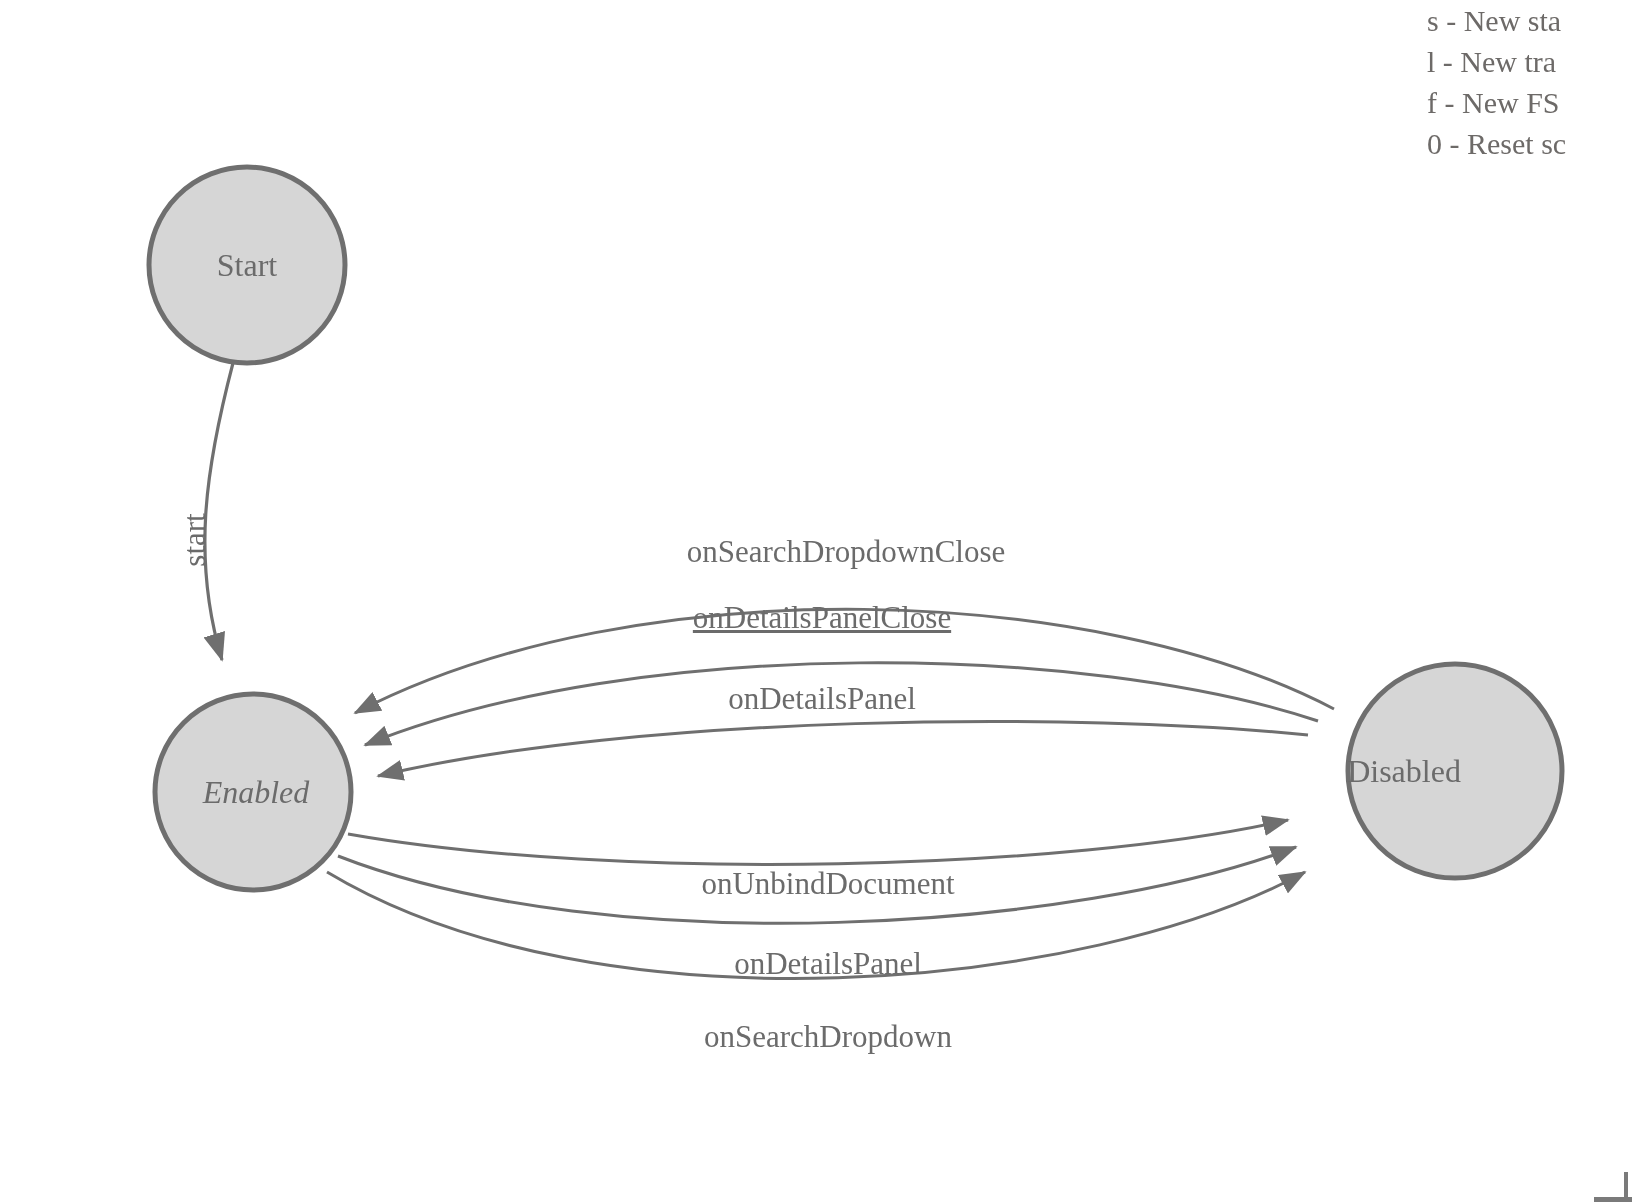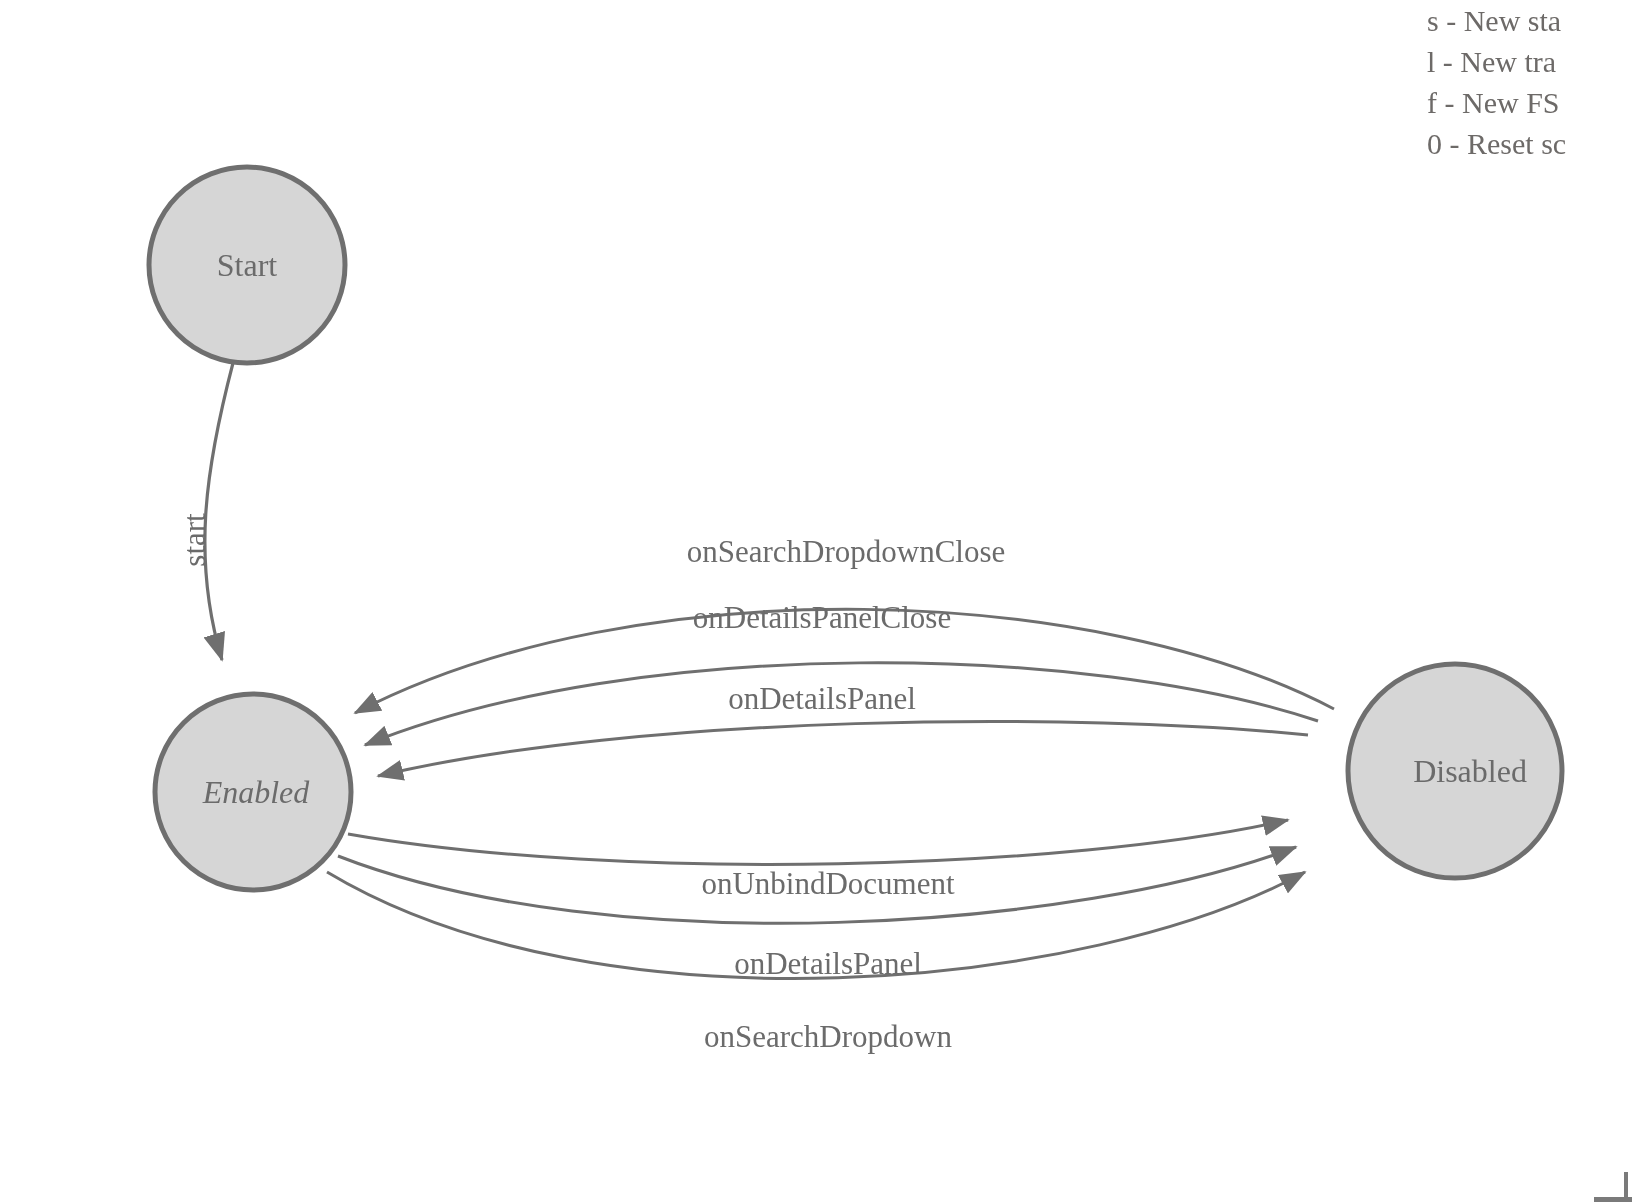--- a/index.html
+++ b/index.html
@@ -97,25 +97,25 @@
 
   <path d="M 327,872 C 600,1036 1090,990 1305,872" fill="none" stroke="#6f6f6f" stroke-width="3" marker-end="url(#arrowhead)"></path>
 
   <circle cx="247" cy="265" r="98" fill="#d6d6d6" stroke="#6f6f6f" stroke-width="5"></circle>
   <circle cx="253" cy="792" r="98" fill="#d6d6d6" stroke="#6f6f6f" stroke-width="5"></circle>
   <circle cx="1455" cy="771" r="107" fill="#d6d6d6" stroke="#6f6f6f" stroke-width="5"></circle>
 </svg>
 
 <div class="node-label" style="left:247px; top:265px;">Start</div>
 <div class="node-label" style="left:256px; top:792px;font-style:italic;">Enabled</div>
-<div class="node-label" style="left:1470px; top:771px;">Disabled</div>
+<div class="node-label" style="left:1404px; top:771px;">Disabled</div>
 
 <div class="edge-label rot" style="left:195px; top:540px;">start</div>
 <div class="edge-label" style="left:822px; top:552px;margin-left:24px;">onSearchDropdownClose</div>
-<div class="edge-label" style="left:822px; top:618px;">onDetailsPanelClose</div>
+<div class="edge-label" style="left:822px; top:618px;text-decoration:underline;">onDetailsPanelClose</div>
 <div class="edge-label" style="left:822px; top:699px;">onDetailsPanel</div>
 <div class="edge-label" style="left:828px; top:884px;">onUnbindDocument</div>
 <div class="edge-label" style="left:828px; top:964px;">onDetailsPanel</div>
 <div class="edge-label" style="left:828px; top:1030px;margin-top:7px;">onSearchDropdown</div>
 
 <div class="help-overlay">
   <span class="help-line">s - New sta</span>
   <span class="help-line">l - New tra</span>
   <span class="help-line">f - New FS</span>
   <span class="help-line">0 - Reset sc</span>

